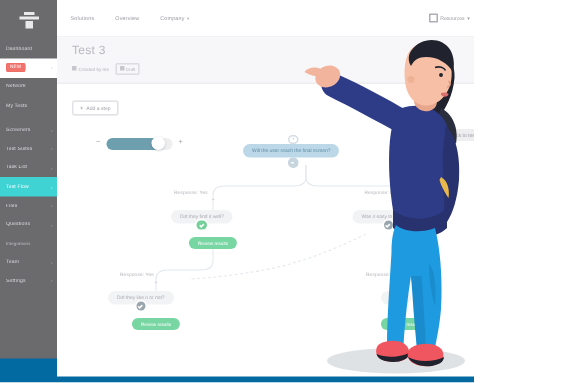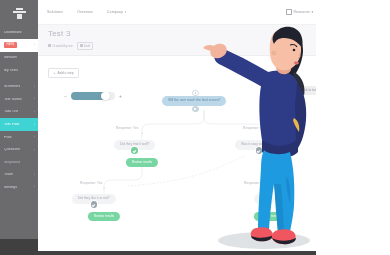--- a/index.html
+++ b/index.html
@@ -2,21 +2,21 @@
 <html><head>
 <meta charset="utf-8">
 <style>
   html,body{margin:0;padding:0;}
   body{
     width:390px;height:255px;overflow:hidden;
     background:#ffffff;
     font-family:"Liberation Sans",sans-serif;
     -webkit-font-smoothing:antialiased;
   }
-  .screen{position:relative;width:316px;height:255px;overflow:hidden;background:#404040;}
+  .screen{position:relative;width:316px;height:255px;overflow:hidden;background:#0369a1;}
 
   
   .sidebar{
     position:absolute;left:0;top:0;width:38px;height:239px;
     background:#6b6b6e;overflow:hidden;
   }
   .logo-row{
     height:26px;display:flex;align-items:center;justify-content:center;
   }
   .logo-mark{

